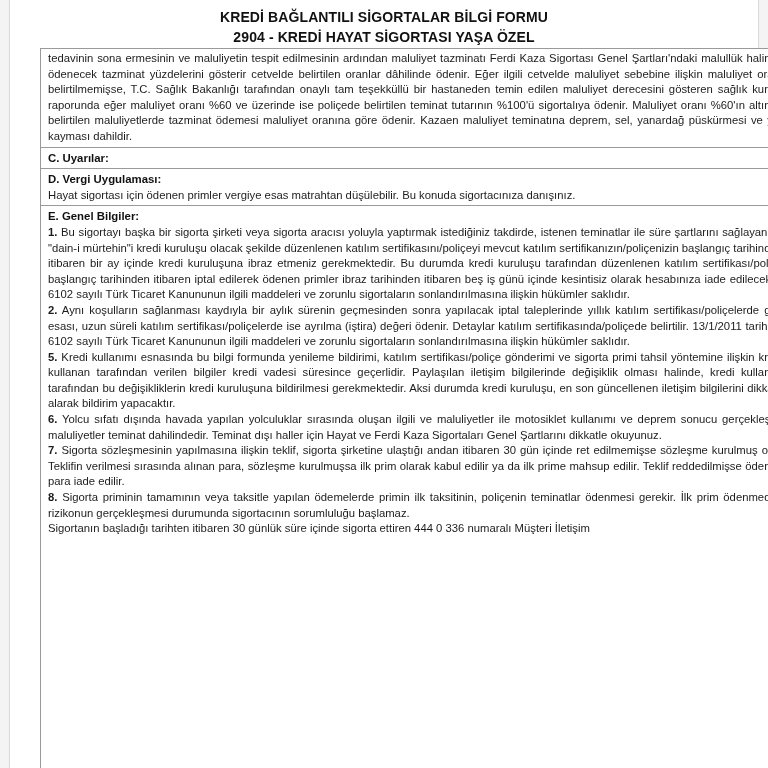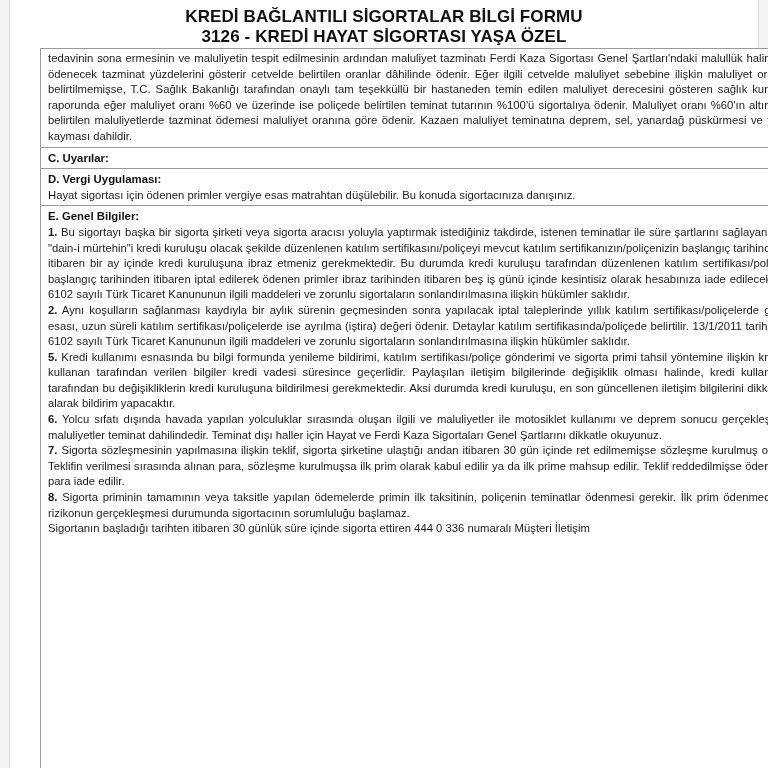--- a/index.html
+++ b/index.html
@@ -44,21 +44,21 @@
   }
   .scan-tint.left  { left: 0; }
   .scan-tint.right { right: 0; }
 
   
   .title-block {
     padding-top: 7px;
     text-align: center;
   }
   .title-line {
-    font-size: 17px;
+    font-size: 14px;
     font-weight: bold;
     letter-spacing: 0.1px;
     line-height: 20px;
     color: #111111;
     white-space: nowrap;
   }
 
   
   .form-body {
     position: absolute;
@@ -113,21 +113,21 @@
 
 <div class="page">
 
   <div class="scan-tint left"></div>
   <div class="scan-tint right"></div>
   <div class="scan-edge left"></div>
   <div class="scan-edge right"></div>
 
   <div class="title-block">
     <div class="title-line">KREDİ BAĞLANTILI SİGORTALAR BİLGİ FORMU</div>
-    <div class="title-line">3126 - KREDİ HAYAT SİGORTASI YAŞA ÖZEL</div>
+    <div class="title-line">2904 - KREDİ HAYAT SİGORTASI YAŞA ÖZEL</div>
   </div>
 
   <div class="form-body">
 
     <div class="section">
       <p class="para">tedavinin sona ermesinin ve maluliyetin tespit edilmesinin ardından maluliyet tazminatı Ferdi Kaza Sigortası Genel Şartları'ndaki malullük halinde ödenecek tazminat yüzdelerini gösterir cetvelde belirtilen oranlar dâhilinde ödenir. Eğer ilgili cetvelde maluliyet sebebine ilişkin maluliyet oranı belirtilmemişse, T.C. Sağlık Bakanlığı tarafından onaylı tam teşekküllü bir hastaneden temin edilen maluliyet derecesini gösteren sağlık kurulu raporunda eğer maluliyet oranı %60 ve üzerinde ise poliçede belirtilen teminat tutarının %100'ü sigortalıya  ödenir. Maluliyet oranı %60'ın altında belirtilen maluliyetlerde tazminat ödemesi maluliyet oranına göre ödenir. Kazaen maluliyet teminatına deprem, sel, yanardağ püskürmesi ve yer kayması dahildir.</p>
     </div>
 
     <div class="section">
       <div class="section-heading">C. Uyarılar:</div>

